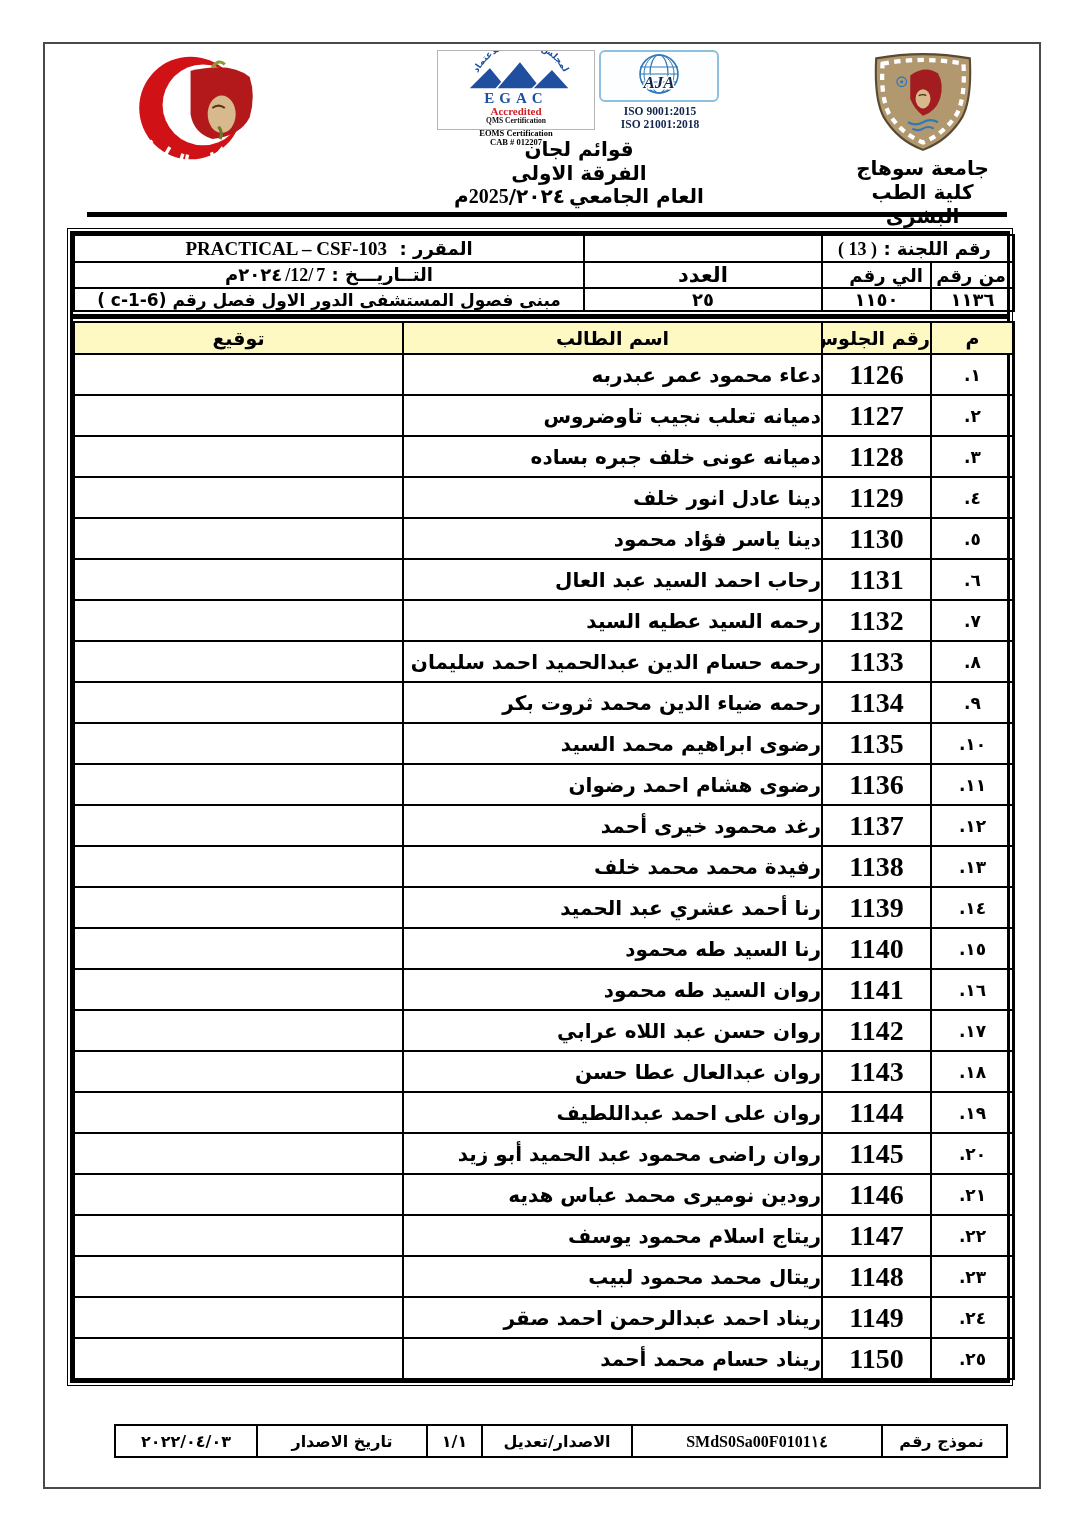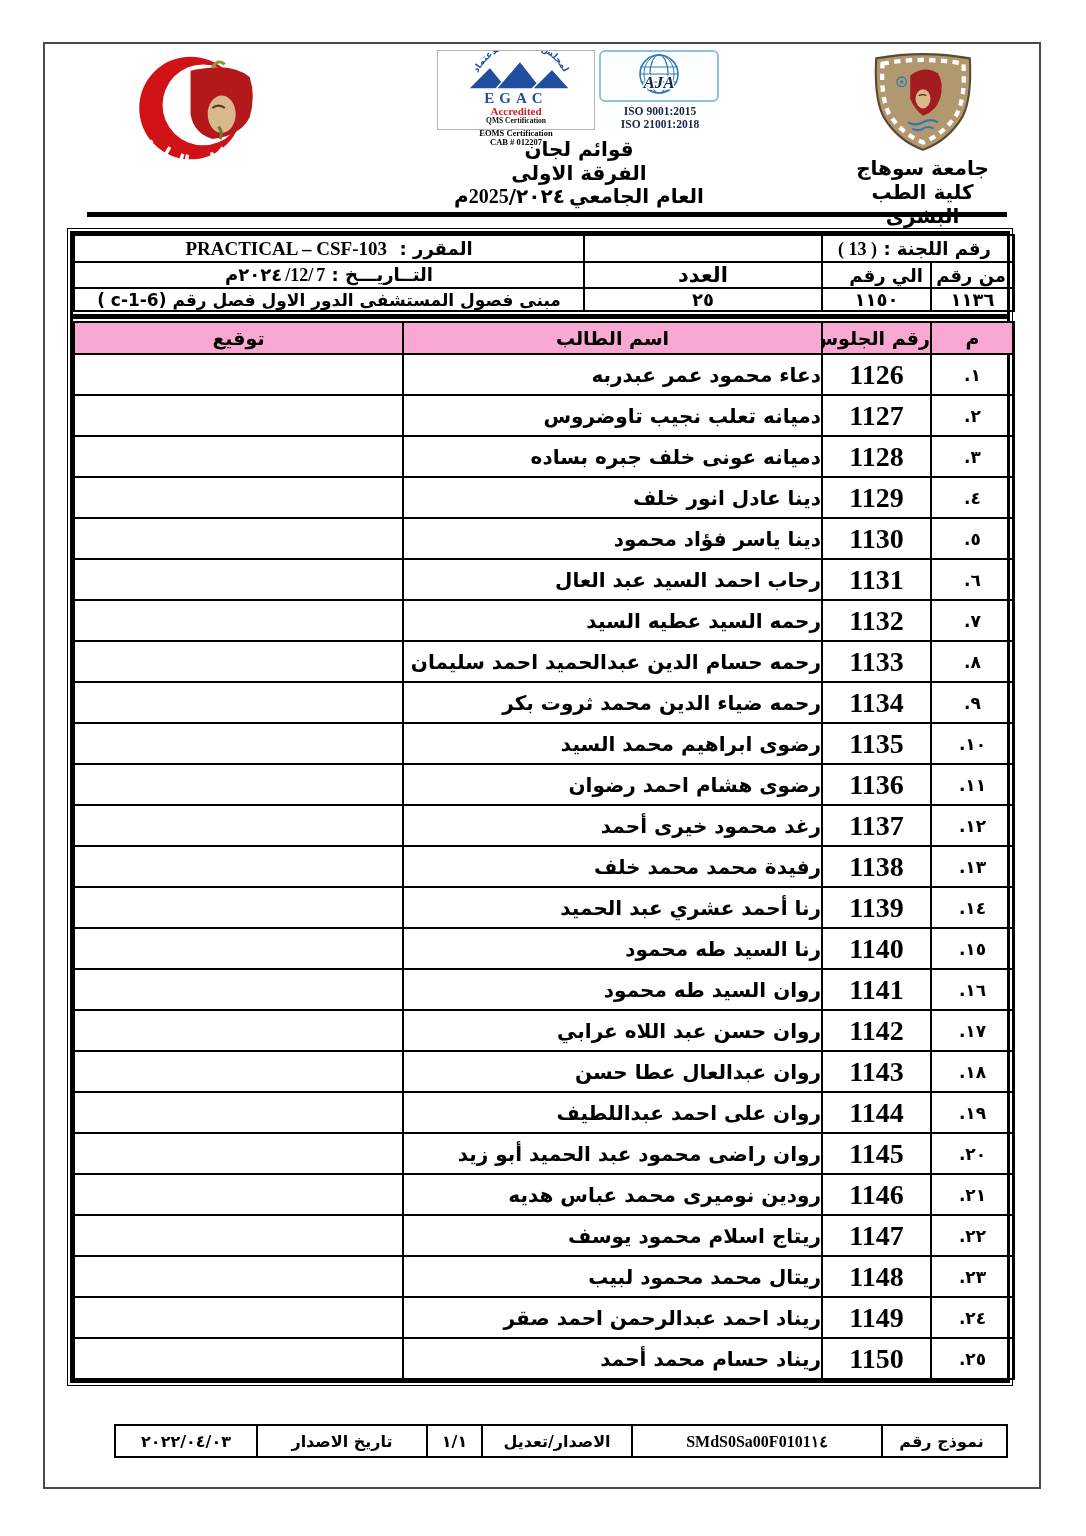--- a/index.html
+++ b/index.html
@@ -39,21 +39,21 @@
   .info-table tr.r1 td { height:27px;text-align:center; }
   .info-table tr.r2 td { height:20px; }
   .info-table tr.r3 td { height:15px; }
   .ta-r { text-align:right; padding-right:7px; }
   .ta-c { text-align:center; }
   .num-ar { letter-spacing:2px; }
   .inline-rtl span { display:inline-block; }
 
   .thick-sep { height:5px; background:#000; margin:2px 0; }
 
-  .main-table thead th { background:#f9a8d4; height:32px; font-size:19px;
+  .main-table thead th { background:#fef9c3; height:32px; font-size:19px;
                          font-weight:bold; text-align:center; }
   .main-table tbody td { height:41px; vertical-align:middle; }
   .c-no   { text-align:center; font-size:17px; font-weight:bold; }
   .c-seat { text-align:center; font-family:"Liberation Serif", serif;
             font-size:28px; font-weight:bold; }
   .c-name { text-align:right; font-size:20px; font-weight:bold; }
 
   
   .footer-table { position:absolute; left:69px; top:1380px; width:893px; }
   .footer-table td { border:2px solid #000; height:32px; font-weight:bold;

